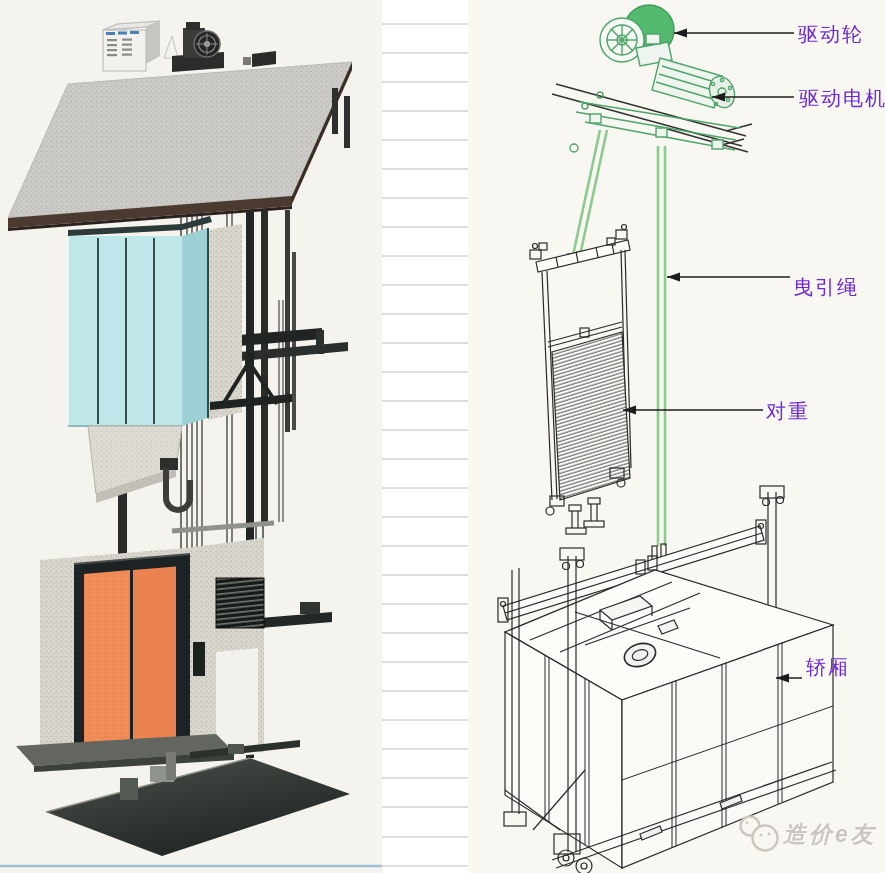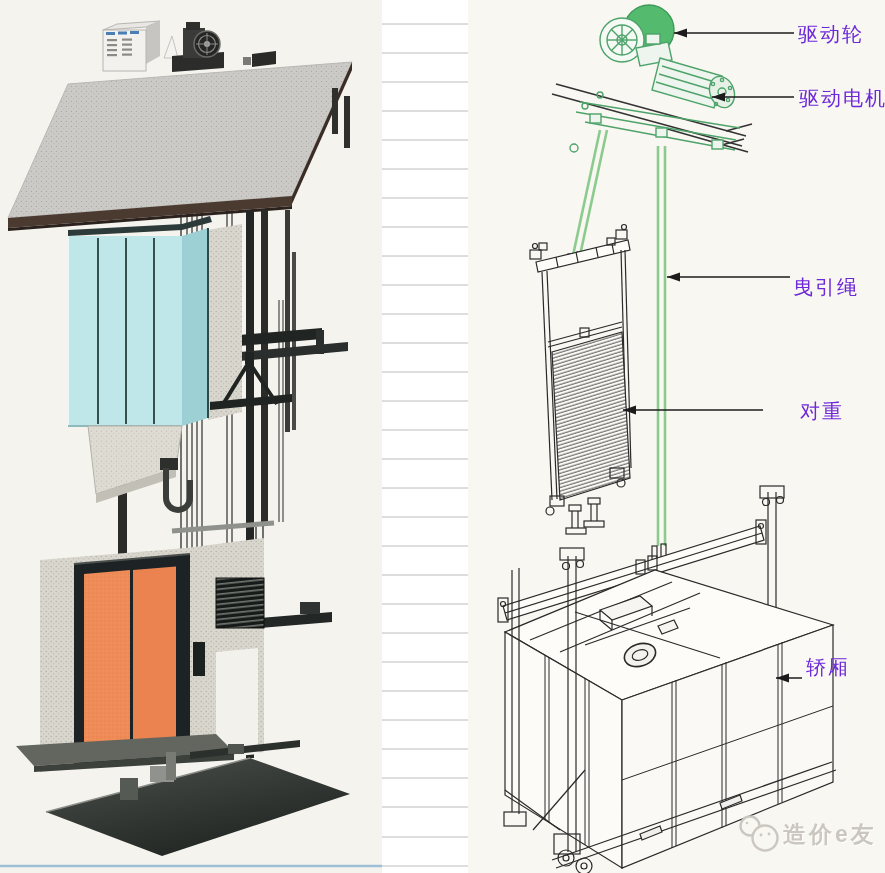--- a/index.html
+++ b/index.html
@@ -10,20 +10,21 @@
   }
   #scene{position:absolute;left:0;top:0;}
   .lbl{
     position:absolute;font-size:20px;line-height:24px;color:#6d28d9;
     letter-spacing:2px;white-space:nowrap;font-weight:400;
   }
   .wm-text{
     position:absolute;left:783px;top:820px;font-size:23px;line-height:28px;
     color:#cbc7c0;letter-spacing:3px;white-space:nowrap;font-weight:bold;
     text-shadow:1px 1px 0 #ffffff;
+    font-style:italic;
   }
 </style>
 </head>
 <body>
 
 <div id="stage">
 
 <svg id="scene" width="885" height="873" viewBox="0 0 885 873">
   <defs>
     <pattern id="speck" width="5" height="5" patternUnits="userSpaceOnUse">
@@ -413,17 +414,17 @@
       <circle cx="761" cy="835" r="1.4" fill="#ccc8c0" stroke="none"></circle>
       <circle cx="769" cy="834" r="1.4" fill="#ccc8c0" stroke="none"></circle>
       <circle cx="747" cy="823" r="1.2" fill="#ccc8c0" stroke="none"></circle>
     </g>
   </g>
 </svg>
 
   <div class="lbl" style="left:798px;top:22px">驱动轮</div>
   <div class="lbl" style="left:799px;top:86px">驱动电机</div>
   <div class="lbl" style="left:793px;top:275px">曳引绳</div>
-  <div class="lbl" style="left:800px;top:399px">对重</div>
+  <div class="lbl" style="left:766px;top:399px">对重</div>
   <div class="lbl" style="left:806px;top:655px">轿厢</div>
 
   <div class="wm-text">造价e友</div>
 </div>
 
 </body></html>

